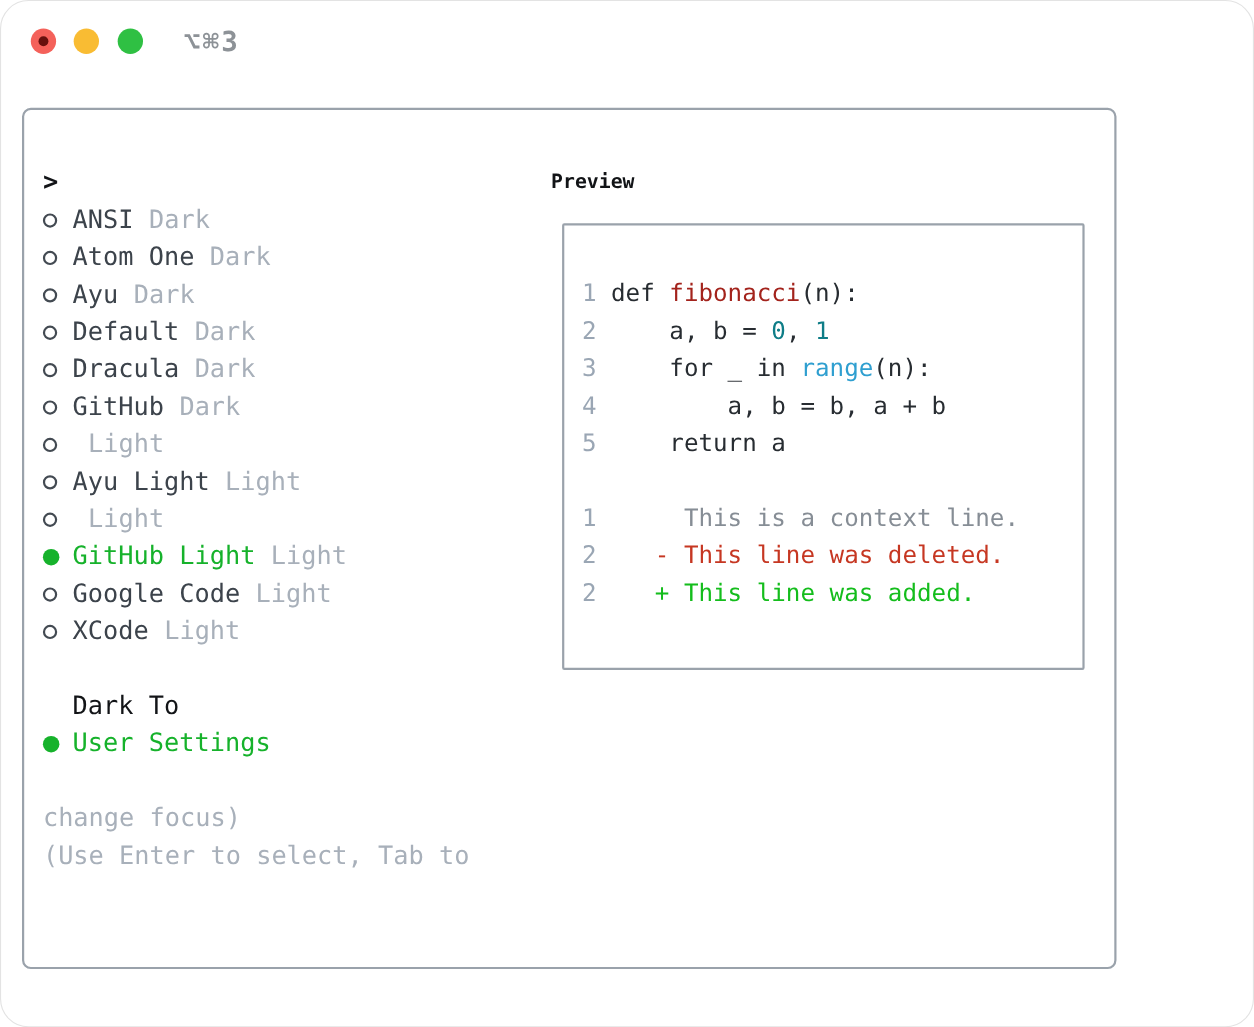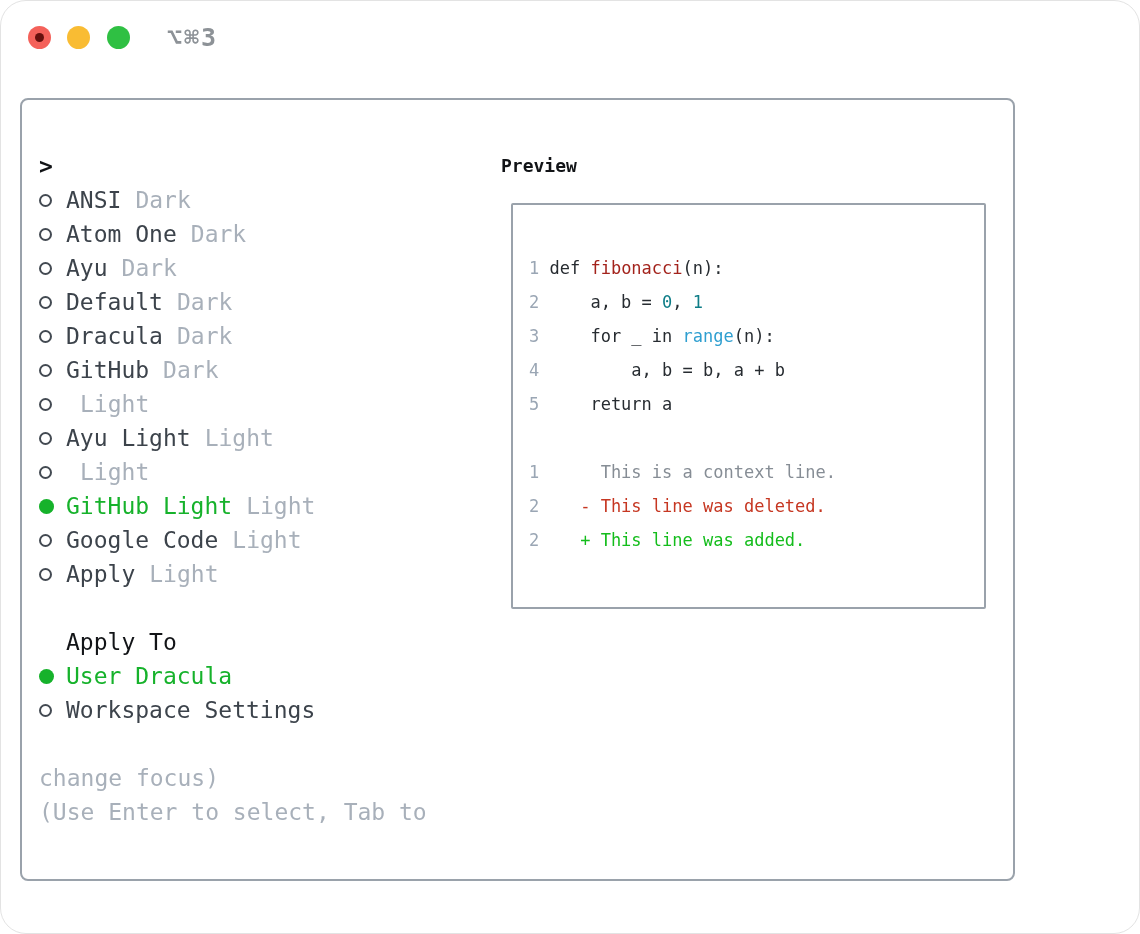--- a/index.html
+++ b/index.html
@@ -67,21 +67,21 @@
   
   .preview-header{
     position:absolute;left:479px;top:49px;height:34px;line-height:34px;
     font-size:18px;font-weight:bold;color:var(--text-dark);
   }
   .preview-box{
     position:absolute;left:489px;top:103px;width:475px;height:406px;
     border:2px solid var(--border-gray);border-radius:2px;background:#fff;
   }
   .code{
-    position:absolute;left:16px;top:46px;font-size:17px;line-height:34px;
+    position:absolute;left:16px;top:46px;font-size:22px;line-height:34px;
     white-space:pre;color:var(--text-body);
   }
   .code .line{height:34px;}
   .seg-num{display:inline-block;width:2ch;color:var(--line-number);}
   .seg-code{color:#272c31;}
   .seg-func{color:var(--func-red);}
   .seg-number{color:var(--number-teal);}
   .seg-builtin{color:var(--builtin-blue);}
   .seg-context{color:var(--context-gray);}
   .seg-deleted{color:var(--diff-red);}
@@ -113,33 +113,32 @@
           <div class="row"><span class="marker"><span class="ring"></span></span><span class="theme-name">Atom One</span><span class="variant">Dark</span></div>
           <div class="row"><span class="marker"><span class="ring"></span></span><span class="theme-name">Ayu</span><span class="variant">Dark</span></div>
           <div class="row"><span class="marker"><span class="ring"></span></span><span class="theme-name">Default</span><span class="variant">Dark</span></div>
           <div class="row"><span class="marker"><span class="ring"></span></span><span class="theme-name">Dracula</span><span class="variant">Dark</span></div>
           <div class="row"><span class="marker"><span class="ring"></span></span><span class="theme-name">GitHub</span><span class="variant">Dark</span></div>
           <div class="row"><span class="marker"><span class="ring"></span></span><span class="variant">Light</span></div>
           <div class="row"><span class="marker"><span class="ring"></span></span><span class="theme-name">Ayu Light</span><span class="variant">Light</span></div>
           <div class="row"><span class="marker"><span class="ring"></span></span><span class="variant">Light</span></div>
           <div class="row selected"><span class="marker"><span class="dot-filled"></span></span><span class="theme-name">GitHub Light</span><span class="variant">Light</span></div>
           <div class="row"><span class="marker"><span class="ring"></span></span><span class="theme-name">Google Code</span><span class="variant">Light</span></div>
-          <div class="row"><span class="marker"><span class="ring"></span></span><span class="theme-name">Apply</span><span class="variant">Light</span></div>
+          <div class="row"><span class="marker"><span class="ring"></span></span><span class="theme-name">XCode</span><span class="variant">Light</span></div>
         </div>
 
       <div class="spacer"></div>
 
       <div class="row">
         <span class="marker"></span>
-        <span class="h2">Apply To</span>
+        <span class="h2">Dark To</span>
       </div>
 
       <div id="apply-list">
-          <div class="row selected"><span class="marker"><span class="dot-filled"></span></span><span class="opt-label">User Dracula</span></div>
-          <div class="row"><span class="marker"><span class="ring"></span></span><span class="opt-label">Workspace Settings</span></div>
+          <div class="row selected"><span class="marker"><span class="dot-filled"></span></span><span class="opt-label">User Settings</span></div>
         </div>
 
       <div class="spacer"></div>
 
       <div id="hint">
           <div class="hint-line">change focus)</div>
           <div class="hint-line">(Use Enter to select, Tab to</div>
         </div>
     </div>
 

